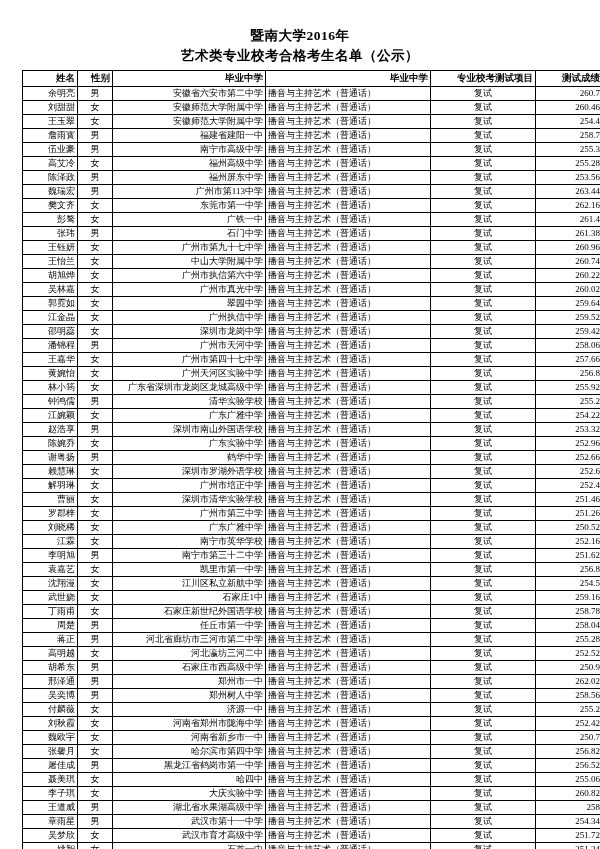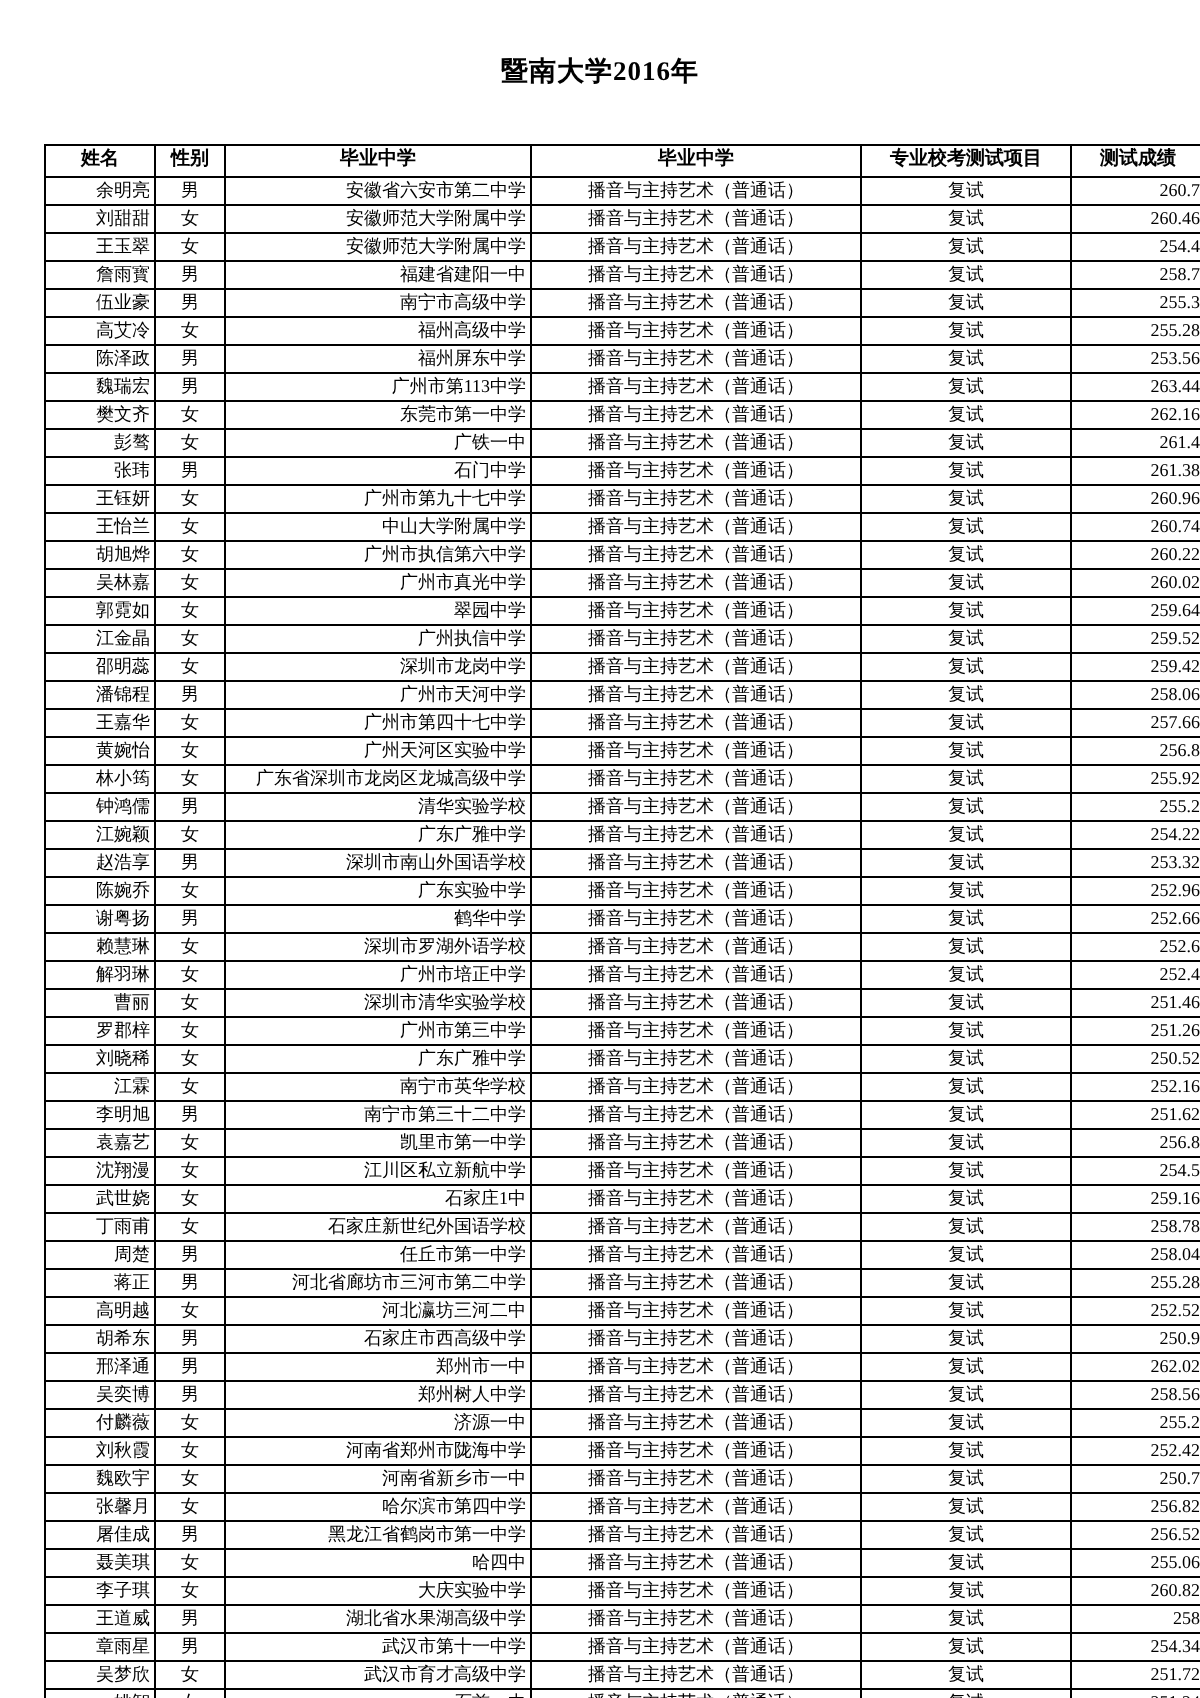--- a/index.html
+++ b/index.html
@@ -15,21 +15,21 @@
   }
   .page {
     width: 600px;
     height: 849px;
     box-sizing: border-box;
     padding: 26px 22px 10px 22px;
     position: relative;
   }
   .title-block {
     text-align: center;
-    margin-bottom: 26px;
+    margin-bottom: 4px;
   }
   .title-line {
     font-family: "Liberation Serif", serif;
     font-weight: bold;
     font-size: 13.5px;
     line-height: 20px;
     letter-spacing: 0.5px;
   }
   table.roster {
     border-collapse: collapse;
@@ -41,28 +41,28 @@
   table.roster td {
     border: 1px solid #000000;
     font-size: 9px;
     line-height: 11px;
     padding: 1px 2px;
     overflow: hidden;
     white-space: nowrap;
   }
   table.roster th {
     font-weight: bold;
-    text-align: center;
+    text-align: right;
     font-size: 9.5px;
     padding: 2px;
   }
   .col-name   { width: 50px; text-align: right; }
   .col-gender { width: 30px; text-align: center; }
   .col-school { width: 148px; text-align: right; }
-  .col-major  { width: 160px; text-align: center; }
+  .col-major  { width: 160px; text-align: left; }
   .col-item   { width: 100px; text-align: center; }
   .col-score  { width: 62px; text-align: right; padding-right: 4px !important; }
   th.col-name, th.col-school, th.col-major, th.col-item, th.col-score { text-align: center; }
   .footer {
     position: absolute;
     left: 0;
     right: 0;
     bottom: 12px;
     text-align: center;
     font-family: "Liberation Serif", serif;
@@ -70,20 +70,21 @@
     line-height: 14px;
   }
 </style>
 </head>
 <body>
 
 <div class="page">
 
   <div class="title-block">
     <div class="title-line">暨南大学2016年</div>
+    <div class="title-line">艺术类专业校考合格考生名单（公示）</div>
   </div>
 
   <table class="roster">
     <thead>
       <tr>
         <th class="col-name">姓名</th>
         <th class="col-gender">性别</th>
         <th class="col-school">毕业中学</th>
         <th class="col-major">毕业中学</th>
         <th class="col-item">专业校考测试项目</th>

